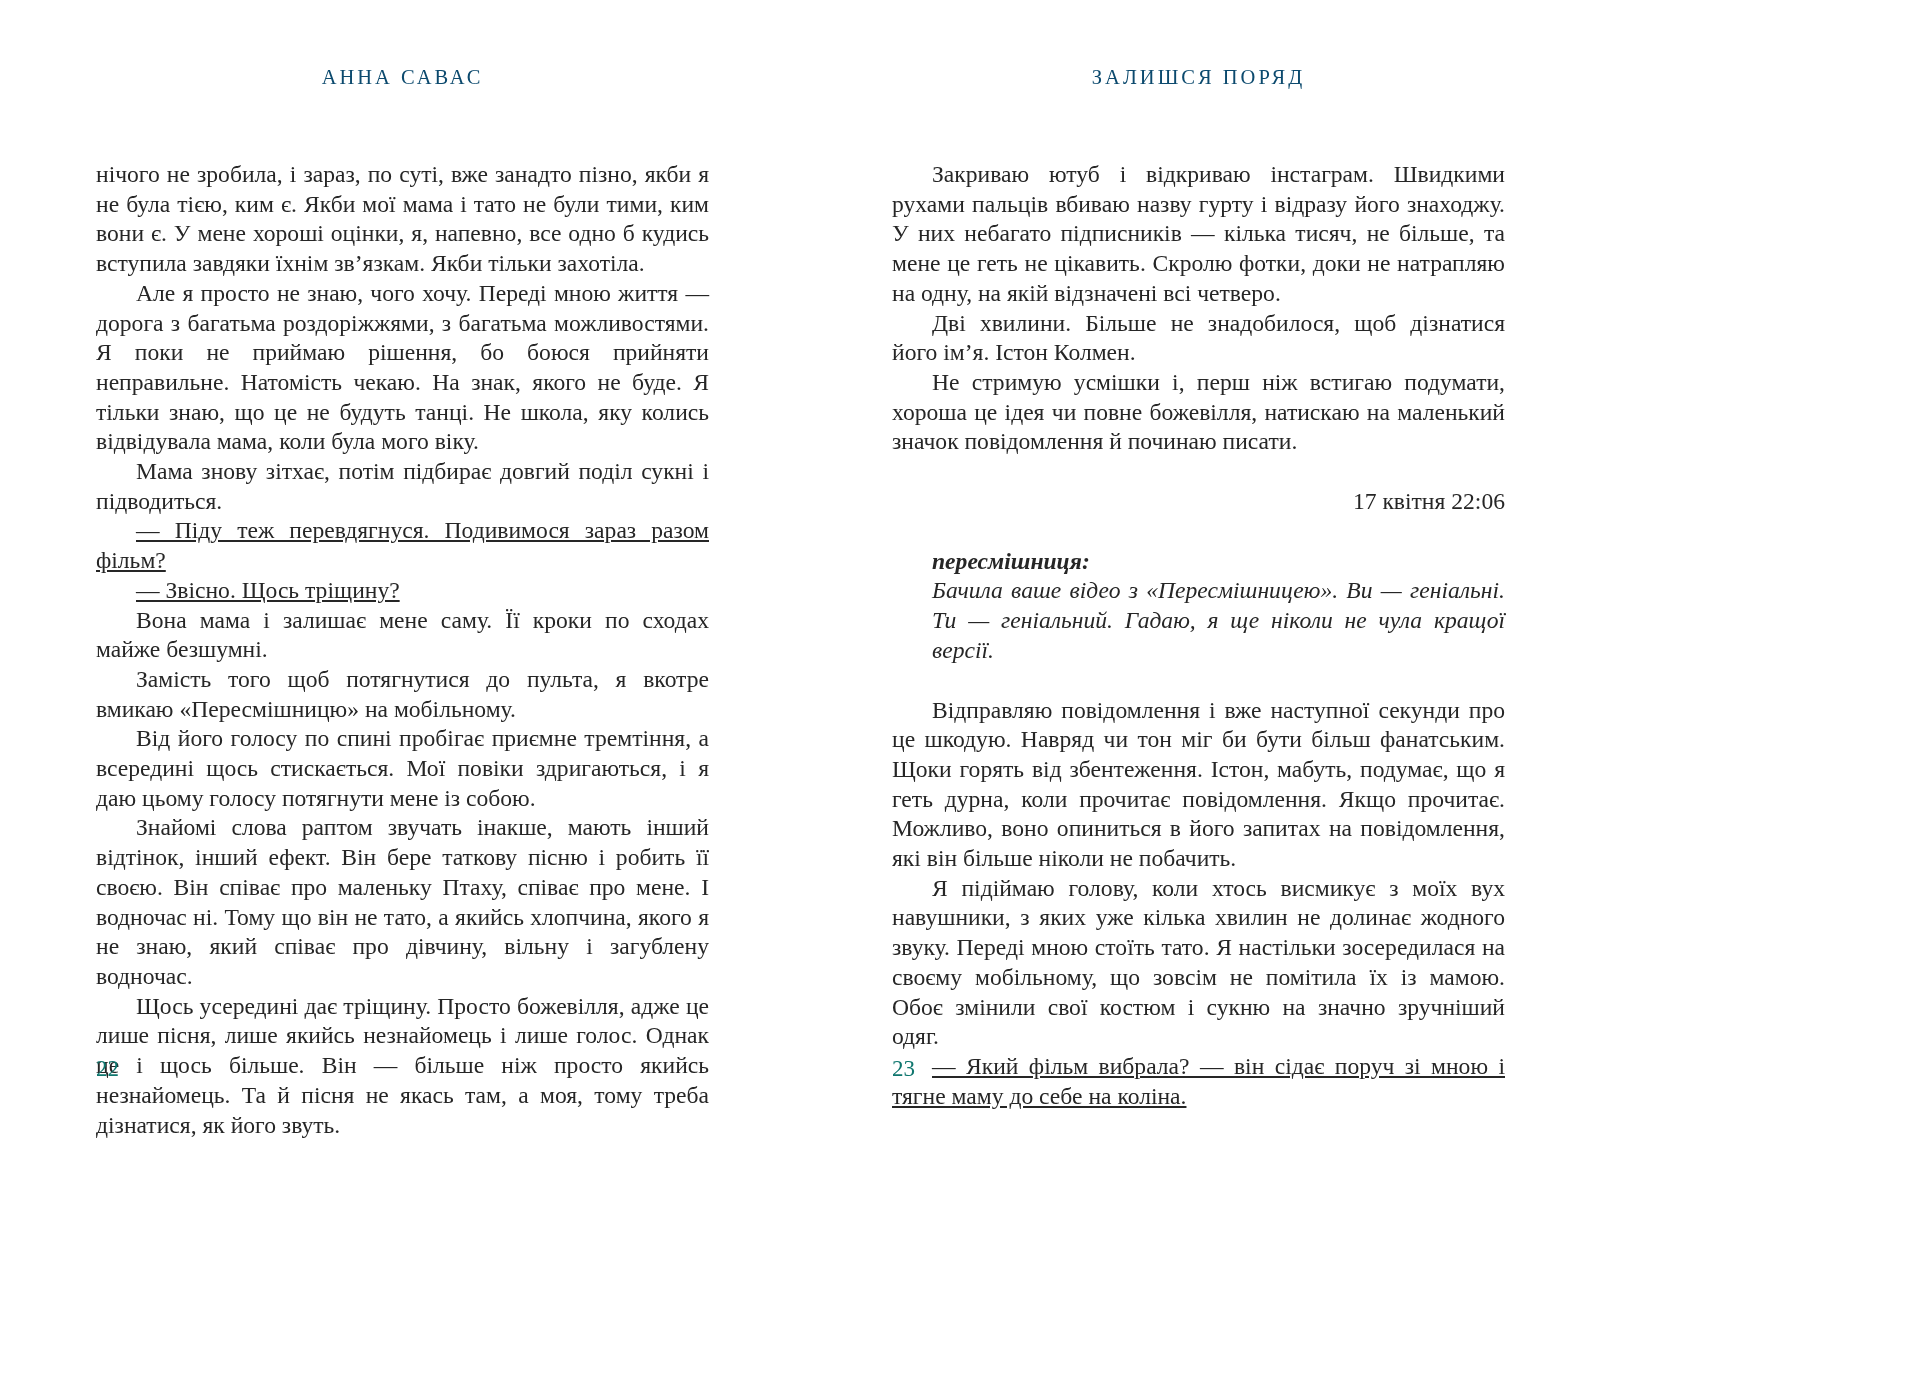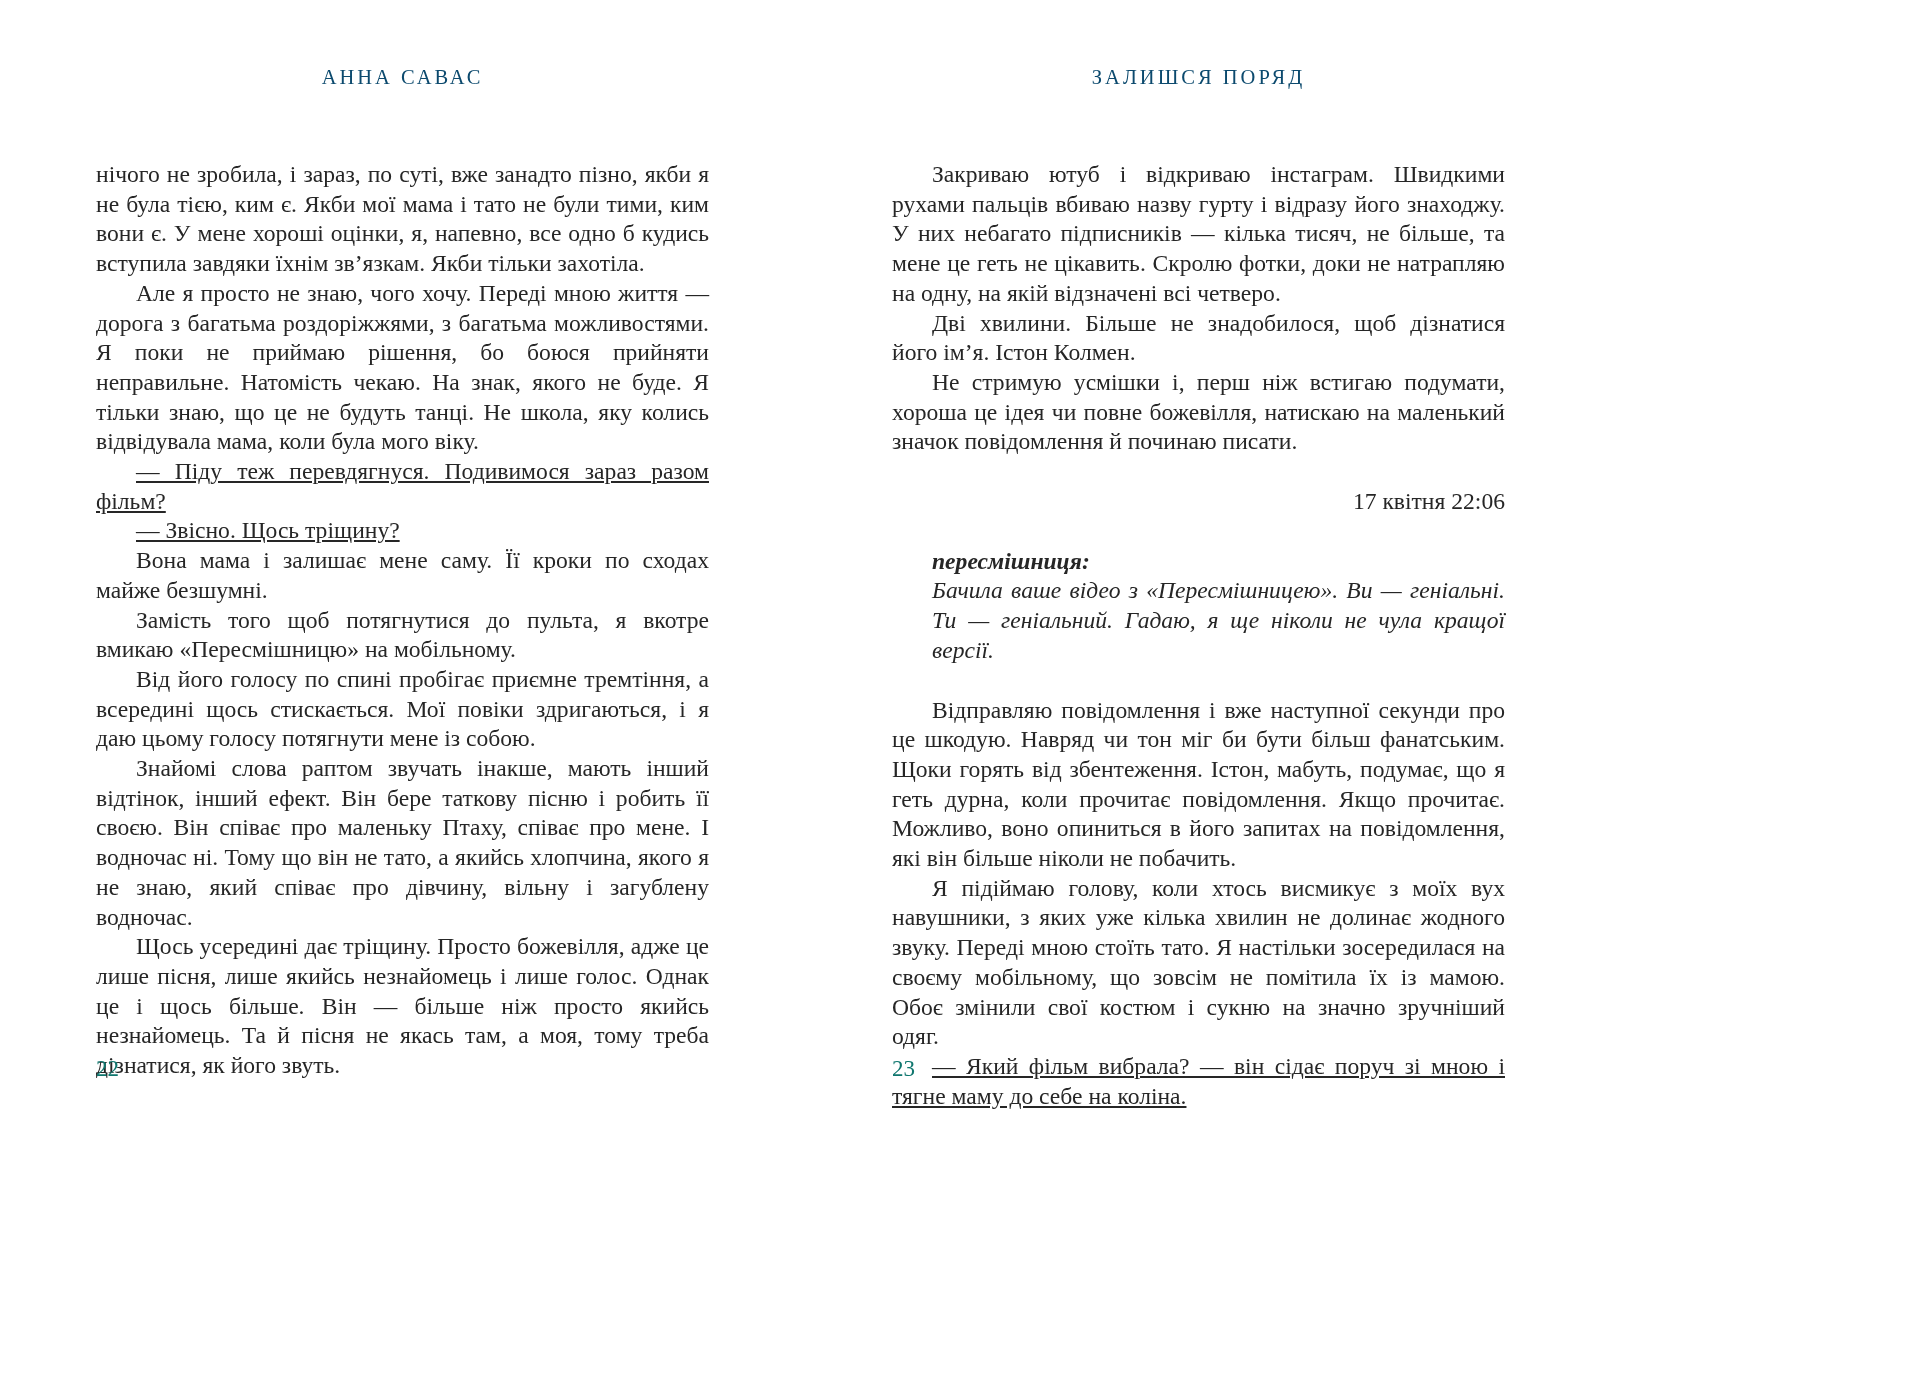--- a/index.html
+++ b/index.html
@@ -63,20 +63,21 @@
   }
 </style>
 </head>
 <body>
 
 <section class="page-col" id="page-left">
   <div class="running-head">АННА САВАС</div>
   <div class="page-body" id="body-0">
       <p class="cont"><span>нічого не зробила, і зараз, по суті, вже занадто пізно, якби я не була тією, ким є. Якби мої мама і тато не були тими, ким вони є. У мене хороші оцінки, я, напевно, все одно б кудись вступила завдяки їхнім зв’язкам. Якби тільки захотіла.</span></p>
       <p class="para"><span>Але я просто не знаю, чого хочу. Переді мною життя — дорога з багатьма роздоріжжями, з багатьма можливостями. Я поки не приймаю рішення, бо боюся прийняти неправильне. Натомість чекаю. На знак, якого не буде. Я тільки знаю, що це не будуть танці. Не школа, яку колись відвідувала мама, коли була мого віку.</span></p>
+      <p class="para"><span>Мама знову зітхає, потім підбирає довгий поділ сукні і підводиться.</span></p>
       <p class="dialogue"><span>— Піду теж перевдягнуся. Подивимося зараз разом фільм?</span></p>
       <p class="dialogue"><span>— Звісно. Щось тріщину?</span></p>
       <p class="para"><span>Вона мама і залишає мене саму. Її кроки по сходах майже безшумні.</span></p>
       <p class="para"><span>Замість того щоб потягнутися до пульта, я вкотре вмикаю «Пересмішницю» на мобільному.</span></p>
       <p class="para"><span>Від його голосу по спині пробігає приємне тремтіння, а всередині щось стискається. Мої повіки здригаються, і я даю цьому голосу потягнути мене із собою.</span></p>
       <p class="para"><span>Знайомі слова раптом звучать інакше, мають інший відтінок, інший ефект. Він бере таткову пісню і робить її своєю. Він співає про маленьку Птаху, співає про мене. І водночас ні. Тому що він не тато, а якийсь хлопчина, якого я не знаю, який співає про дівчину, вільну і загублену водночас.</span></p>
       <p class="para"><span>Щось усередині дає тріщину. Просто божевілля, адже це лише пісня, лише якийсь незнайомець і лише голос. Однак це і щось більше. Він — більше ніж просто якийсь незнайомець. Та й пісня не якась там, а моя, тому треба дізнатися, як його звуть.</span></p>
     </div>
   <div class="folio">22</div>
 </section>

